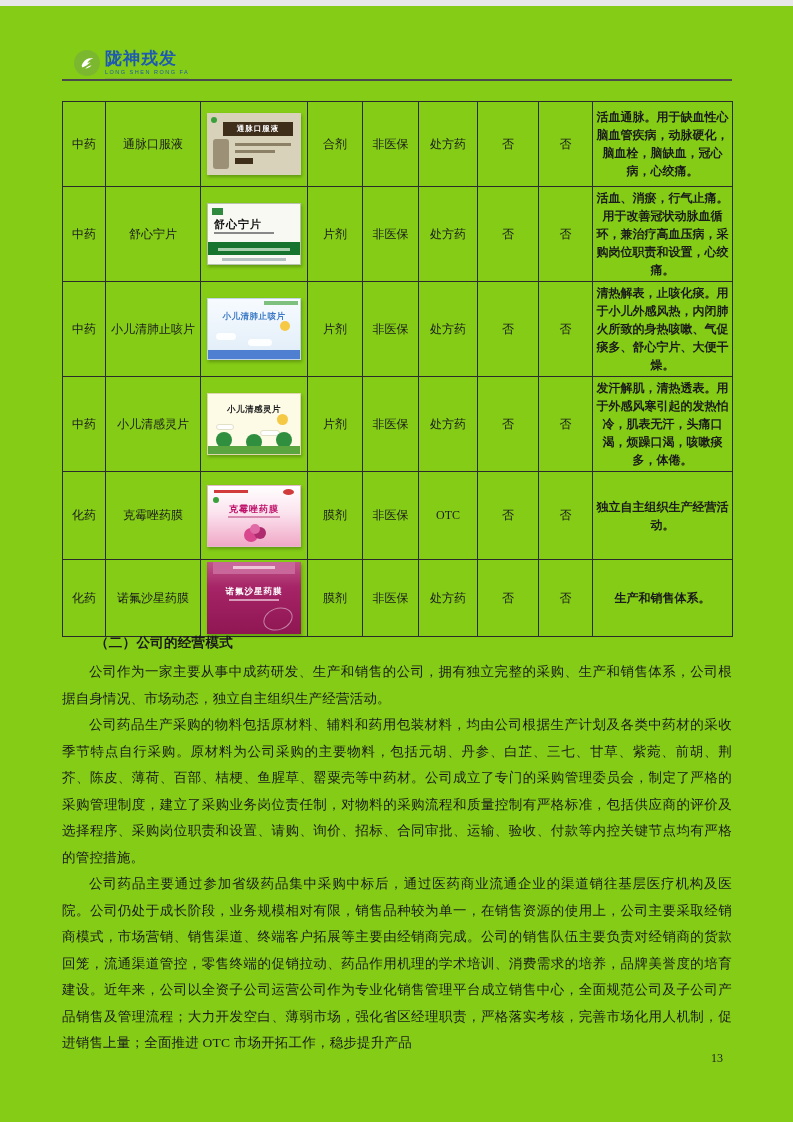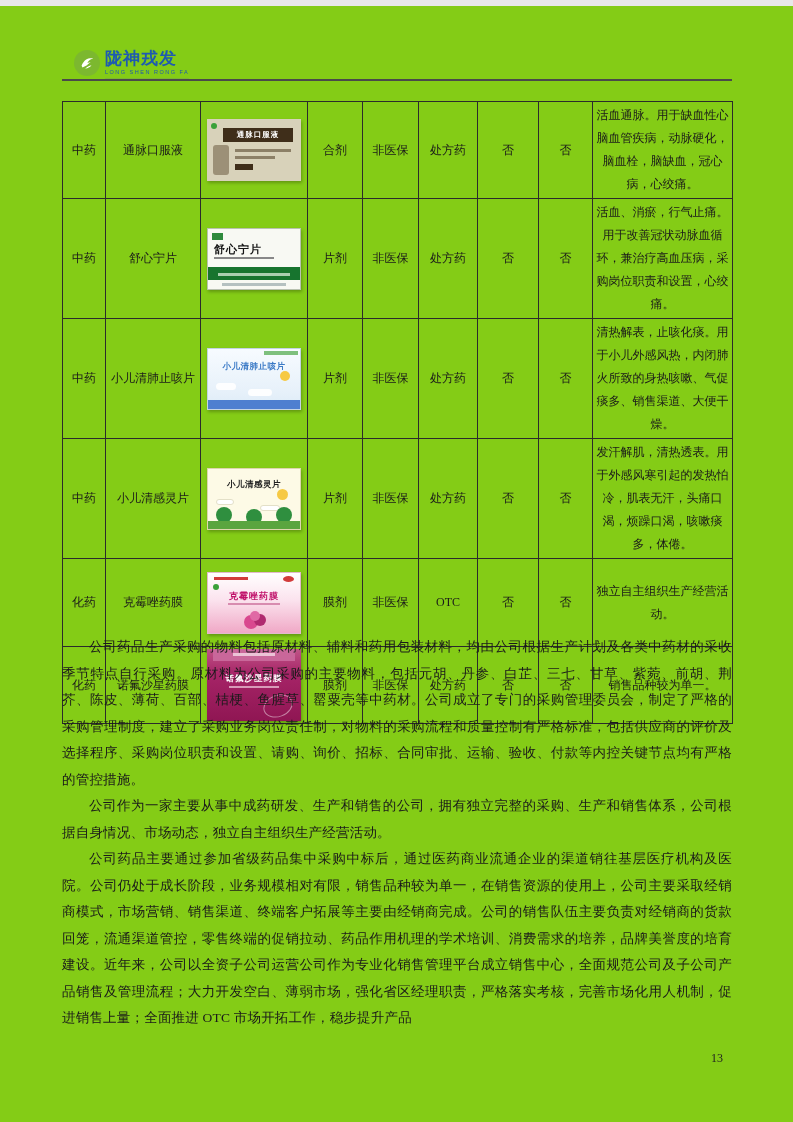--- a/index.html
+++ b/index.html
@@ -38,21 +38,21 @@
   
   table.drug {
     position:absolute; left:62px; top:95px; width:670px;
     border-collapse:collapse; table-layout:fixed;
   }
   table.drug td {
     border:1px solid #2b2b2b; font-size:12px; text-align:center;
     vertical-align:middle; padding:2px;
   }
   td.name { text-align:left; padding-left:8px; padding-right:4px; }
-  td.desc { text-align:justify; padding:6px 7px; line-height:23px; font-size:12px; }
+  td.desc { text-align:justify; padding:6px 7px; line-height:18px; font-size:12px;font-weight:bold; }
   tr.r1 { height:85px; } tr.r2 { height:82px; } tr.r3 { height:88px; }
   tr.r4 { height:90px; } tr.r5 { height:88px; } tr.r6 { height:76px; }
 
   
   .pb { position:relative; margin:0 auto; width:94px; height:62px; box-shadow:1px 2px 3px rgba(0,0,0,.25); overflow:hidden; }
   .pb .lbl { position:absolute; left:0; right:0; text-align:center; font-weight:bold;
              font-family:"Liberation Sans","DejaVu Sans",sans-serif; }
   
   .pb1 { background:#d8d2ba; }
   .pb1 .dot { position:absolute; left:4px; top:4px; width:6px; height:6px; border-radius:50%; background:#3aa13a; }
@@ -201,21 +201,21 @@
               <div class="cloud c1"></div>
               <div class="cloud c2"></div>
               <div class="band"></div>
           </div>
         </td>
         <td>片剂</td>
         <td>非医保</td>
         <td>处方药</td>
         <td>否</td>
         <td>否</td>
-        <td class="desc">清热解表，止咳化痰。用于小儿外感风热，内闭肺火所致的身热咳嗽、气促痰多、销售渠道、大便干燥。</td>
+        <td class="desc">清热解表，止咳化痰。用于小儿外感风热，内闭肺火所致的身热咳嗽、气促痰多、舒心宁片、大便干燥。</td>
       </tr>
       <tr class="r4">
         <td>中药</td>
         <td class="name">小儿清感灵片</td>
         <td>
           <div class="pb pb4">
             <span class="lbl">小儿清感灵片</span>
             <div class="sun"></div>
               <div class="cloud c1"></div>
               <div class="cloud c2"></div>
@@ -264,25 +264,26 @@
             <span class="lbl">诺氟沙星药膜</span>
             <div class="sub"></div>
               <div class="swirl"></div>
           </div>
         </td>
         <td>膜剂</td>
         <td>非医保</td>
         <td>处方药</td>
         <td>否</td>
         <td>否</td>
-        <td class="desc">销售品种较为单一。</td>
+        <td class="desc">生产和销售体系。</td>
       </tr>
     </tbody>
   </table>
 
   <div class="section">
+    <div class="sec-h">（二）公司的经营模式</div>
+    <p class="para">公司作为一家主要从事中成药研发、生产和销售的公司，拥有独立完整的采购、生产和销售体系，公司根据自身情况、市场动态，独立自主组织生产经营活动。</p>
     <p class="para">公司药品生产采购的物料包括原材料、辅料和药用包装材料，均由公司根据生产计划及各类中药材的采收季节特点自行采购。原材料为公司采购的主要物料，包括元胡、丹参、白芷、三七、甘草、紫菀、前胡、荆芥、陈皮、薄荷、百部、桔梗、鱼腥草、罂粟壳等中药材。公司成立了专门的采购管理委员会，制定了严格的采购管理制度，建立了采购业务岗位责任制，对物料的采购流程和质量控制有严格标准，包括供应商的评价及选择程序、采购岗位职责和设置、请购、询价、招标、合同审批、运输、验收、付款等内控关键节点均有严格的管控措施。</p>
-    <p class="para">公司作为一家主要从事中成药研发、生产和销售的公司，拥有独立完整的采购、生产和销售体系，公司根据自身情况、市场动态，独立自主组织生产经营活动。</p>
     <p class="para">公司药品主要通过参加省级药品集中采购中标后，通过医药商业流通企业的渠道销往基层医疗机构及医院。公司仍处于成长阶段，业务规模相对有限，销售品种较为单一，在销售资源的使用上，公司主要采取经销商模式，市场营销、销售渠道、终端客户拓展等主要由经销商完成。公司的销售队伍主要负责对经销商的货款回笼，流通渠道管控，零售终端的促销拉动、药品作用机理的学术培训、消费需求的培养，品牌美誉度的培育建设。近年来，公司以全资子公司运营公司作为专业化销售管理平台成立销售中心，全面规范公司及子公司产品销售及管理流程；大力开发空白、薄弱市场，强化省区经理职责，严格落实考核，完善市场化用人机制，促进销售上量；全面推进 OTC 市场开拓工作，稳步提升产品</p>
   </div>
 
   <div class="pageno">13</div>
 </div>
 
 </body></html>

